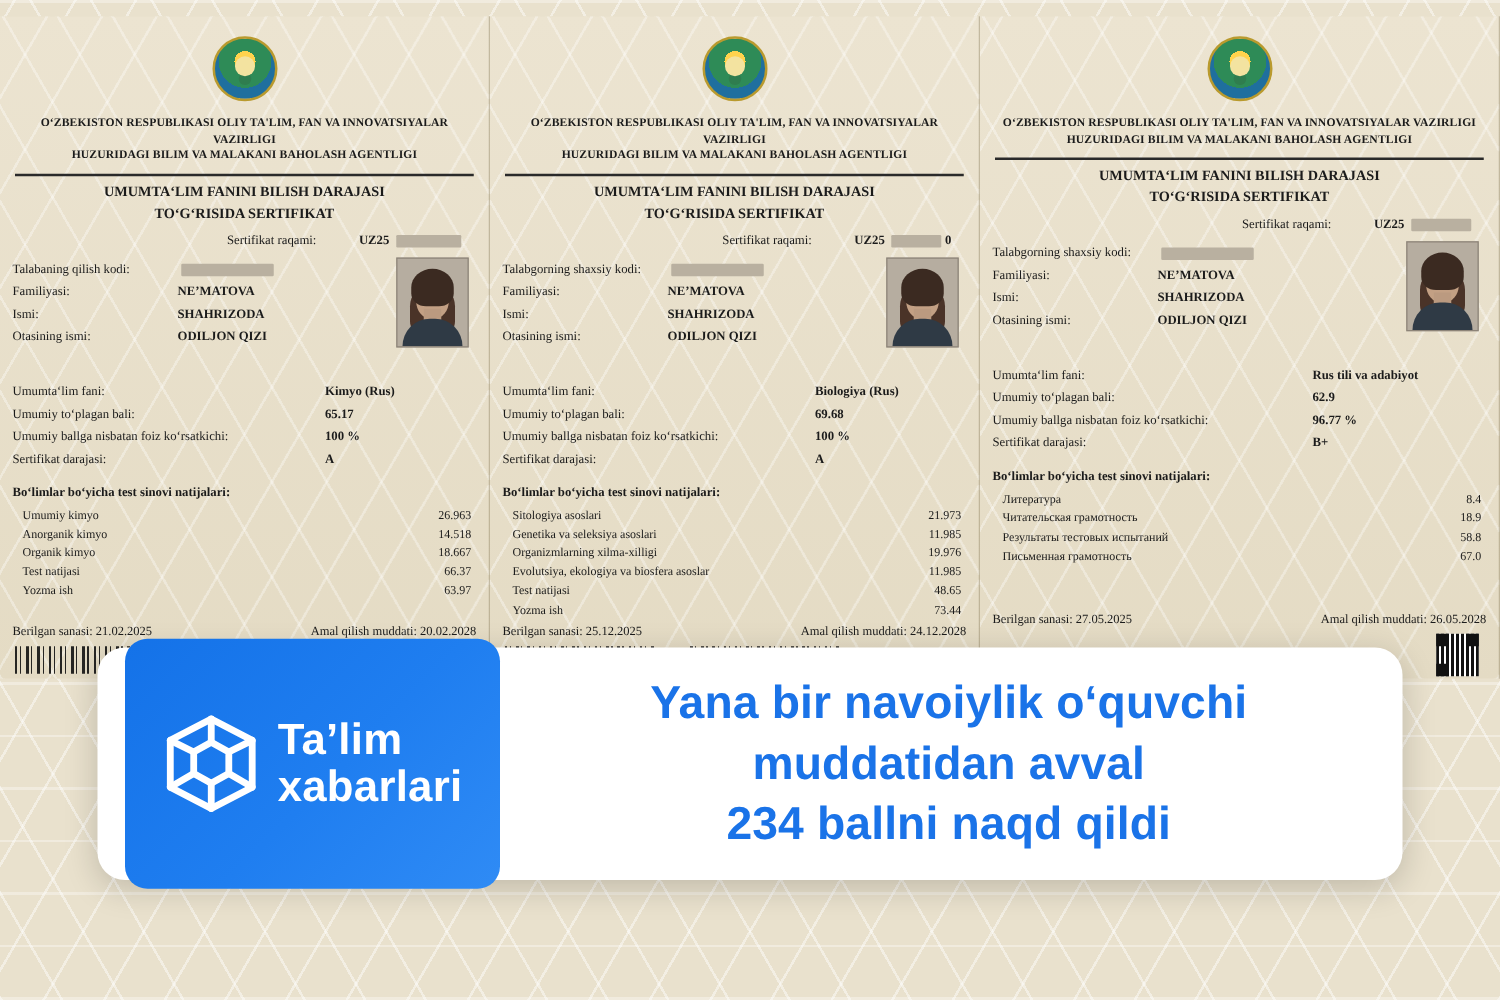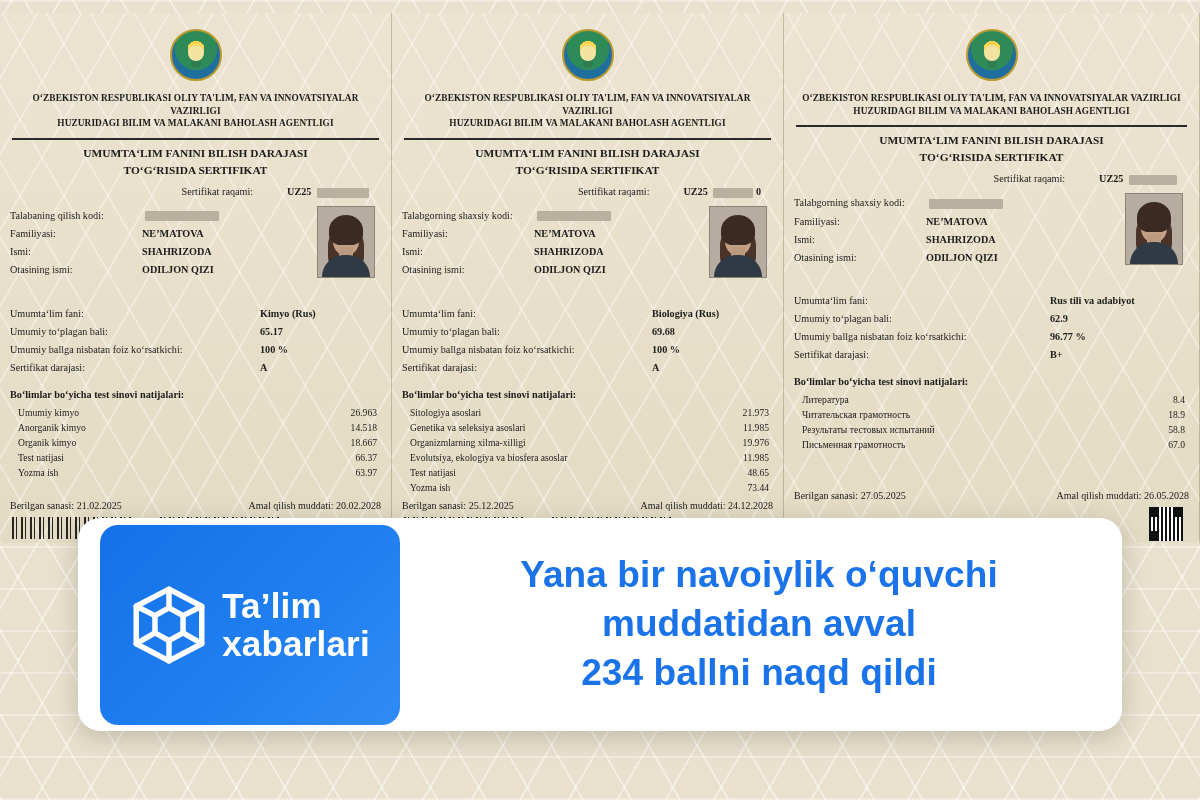--- a/index.html
+++ b/index.html
@@ -144,21 +144,21 @@
       linear-gradient(#111,#111) 0 0/10px 10px no-repeat,
       linear-gradient(#111,#111) 24px 0/10px 10px no-repeat,
       linear-gradient(#111,#111) 0 24px/10px 10px no-repeat,
       repeating-linear-gradient(90deg,#111 0 2px, transparent 2px 4px);
     background-color: #fff;
   }
 
   
   #overlay {
     position: absolute; left: 78px; top: 518px;
-    width: 1044px; height: 213px;
+    width: 1044px; height: 186px;
     background: #fff; border-radius: 22px;
     box-shadow: 0 6px 26px rgba(0,0,0,.18);
     display: flex; align-items: center;
   }
   #logo-card {
     width: 300px; height: 200px; margin-left: 22px;
     background: linear-gradient(135deg,#1472e8 0%, #1f7ef0 55%, #2f8bf5 100%);
     border-radius: 18px;
     display: flex; align-items: center; justify-content: center;
     gap: 14px;

